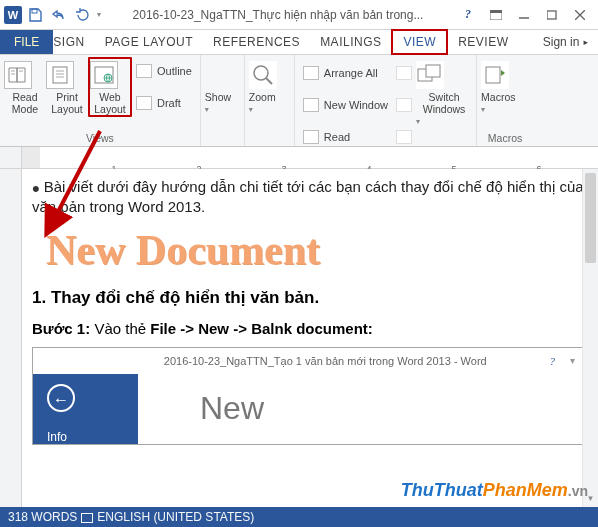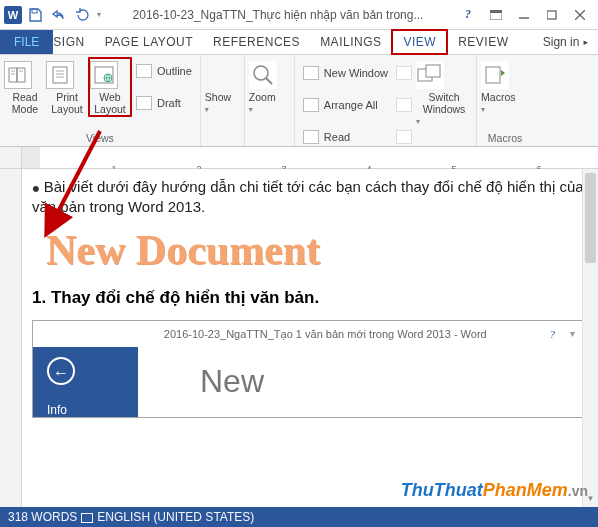--- a/index.html
+++ b/index.html
@@ -11,21 +11,21 @@
   .word-icon { width: 18px; height: 18px; background: #2b579a; display: flex; align-items: center; justify-content: center; color:#fff; font-size:11px; font-weight:bold; border-radius:2px; }
   .qat-btn { width: 22px; height: 22px; display: flex; align-items: center; justify-content: center; color: #5b5b5b; }
   .qat-sep { width: 6px; text-align:center; color:#888; font-size:8px; }
   .title { flex: 1; text-align: center; font-size: 12px; color: #555; overflow:hidden; white-space:nowrap; text-overflow:ellipsis; padding: 0 4px;}
   .winbtns { display: flex; gap: 0; }
   .winbtn { width: 28px; height: 22px; display:flex; align-items:center; justify-content:center; color:#666; font-size:12px;}
   .winbtn.help { color:#2b579a; font-weight:bold; font-family:Georgia,serif; font-style:italic;}
   
   
   .tabs { height: 25px; background:#fff; display:flex; align-items:stretch; border-bottom:1px solid #d4d4d4; font-size:12px;}
-  .tab-file { background:#2b579a; color:#7dd3fc; padding:0 14px; display:flex; align-items:center; font-size:12px;}
+  .tab-file { background:#2b579a; color:#fef9c3; padding:0 14px; display:flex; align-items:center; font-size:12px;}
   .tab { padding:0 10px; display:flex; align-items:center; color:#444; letter-spacing:0.5px; cursor:pointer;}
   .tab.partial { padding-left:0; padding-right:10px;}
   .tab.active { border:2px solid #c00000; border-bottom:2px solid #c00000; color:#2b579a; background:#fff; margin:-1px 0;}
   .signin { margin-left:auto; padding:0 10px; display:flex; align-items:center; color:#444; gap:4px;}
 
   
   .ribbon { height:92px; background:#f5f6f7; display:flex; border-bottom:1px solid #c6c6c6; }
   .group { border-right:1px solid #e1e1e1; display:flex; flex-direction:column; padding:2px 4px 0 4px;}
   .group-body { flex:1; display:flex; align-items:flex-start;}
   .group-label { text-align:center; font-size:10.5px; color:#666; padding:1px 0 2px 0;}
@@ -229,25 +229,25 @@
       </div>
     </div>
     <div class="group-label"></div>
   </div>
 
   <div class="group">
     <div class="group-body">
       <div class="smallstack" style="padding-top:6px">
         <div class="smallbtn">
             <span class="mico"></span>
+            <span>Arrange All</span>
+          </div>
+        <div class="smallbtn">
+            <span class="mico"></span>
             <span>New Window</span>
-          </div>
-        <div class="smallbtn">
-            <span class="mico"></span>
-            <span>Arrange All</span>
           </div>
         <div class="smallbtn">
             <span class="mico"></span>
             <span>Read</span>
           </div>
       </div>
       <div class="smallstack" style="padding-top:6px">
         <div class="smallbtn" style="color:#bbb">
             <span class="mico" style="border-color:#ddd"></span>
           </div>
@@ -301,20 +301,21 @@
     <span class="tick num" style="left:515px">6</span>
   </div>
 </div>
 
 <div class="docarea">
   <div class="doc-gutter"></div>
   <div class="doc">
     <p class="para1"><span class="dot">•</span><span>Bài viết dưới đây hướng dẫn chi tiết tới các bạn cách thay đổi chế độ hiển thị của văn bản trong Word 2013.</span></p>
     <div class="bigtitle">New Document</div>
     <div class="h1">1. Thay đổi chế độ hiển thị văn bản.</div>
+    <p class="step"><b>Bước 1:</b><span> Vào thẻ </span><b>File -&gt; New -&gt; Balnk document:</b></p>
 
     <div class="inner-word">
       <div class="inner-tb">
         <span style="width:60px"></span>
         <span class="t">2016-10-23_NgaTTN_Tạo 1 văn bản mới trong Word 2013 - Word</span>
         <span style="font-style:italic;color:#2b579a;font-family:Georgia">?</span>
         <span style="width:20px;text-align:right;font-size:10px;color:#999">▾</span>
       </div>
       <div class="inner-body">
         <div class="inner-side">

